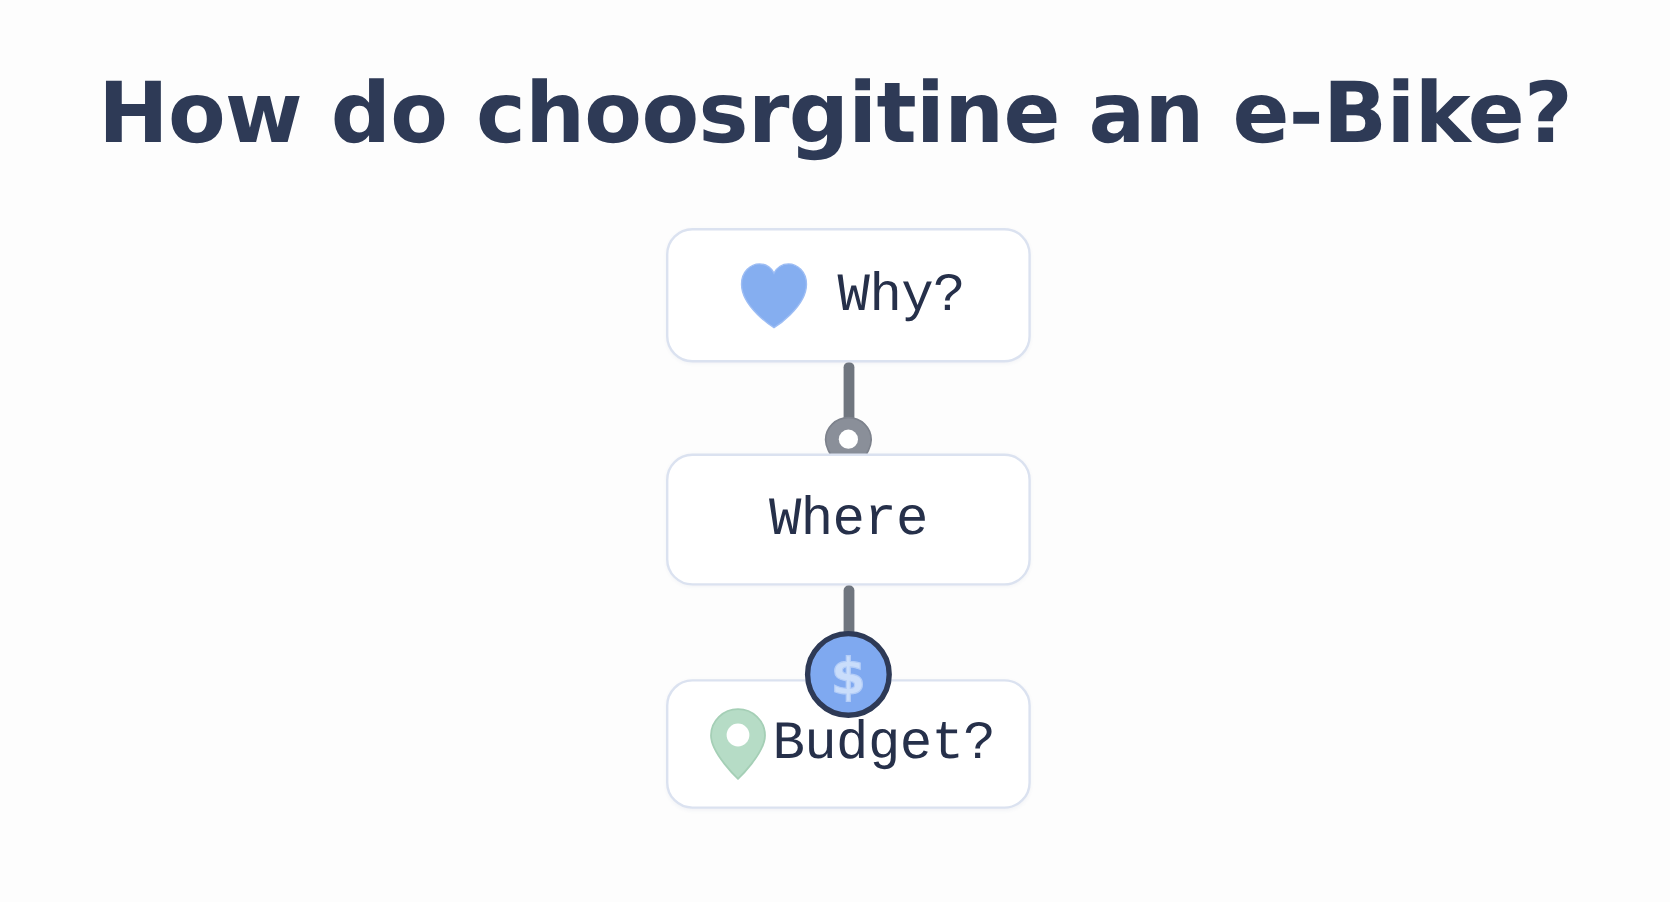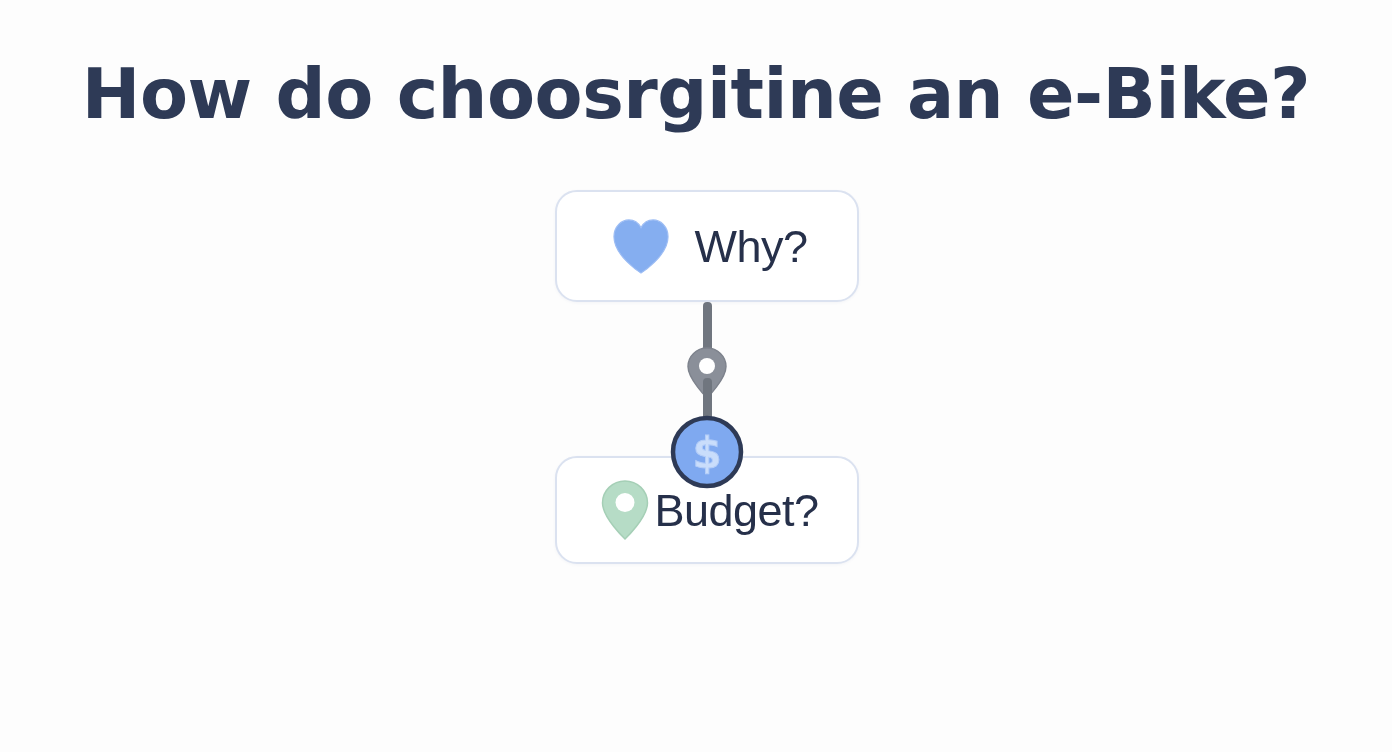--- a/index.html
+++ b/index.html
@@ -69,21 +69,21 @@
     height: 110px;
   }
 
   .card-budget {
     height: 108px;
     gap: 3px;
     padding-left: 4px;
   }
 
   .card-label {
-    font-family: Liberation Sans, sans-serif;
+    font-family: Liberation Mono, monospace;
     font-size: 45px;
     font-weight: 500;
     color: #26304a;
     letter-spacing: -0.5px;
     line-height: 1;
     white-space: nowrap;
   }
 
   
   .connector {
@@ -152,20 +152,23 @@
     <div class="connector conn-1">
       <div class="conn-line"></div>
       <span class="pin-badge">
         <svg viewBox="0 0 42 54" width="42" height="54" aria-hidden="true">
           <path d="M21 2 C10.5 2 2 10.3 2 20.5 C2 33 21 52 21 52 C21 52 40 33 40 20.5 C40 10.3 31.5 2 21 2 Z" fill="#8a8f99" stroke="#7d828c" stroke-width="1.4"></path>
           <circle cx="21" cy="20" r="8" fill="#ffffff"></circle>
         </svg>
       </span>
     </div>
 
+    <div class="card card-where">
+      <span class="card-label">Where</span>
+    </div>
 
     <div class="connector conn-2">
       <div class="conn-line"></div>
       <span class="coin-badge">
         <svg viewBox="0 0 76 76" width="76" height="76" aria-hidden="true">
           <circle cx="38" cy="38" r="34" fill="#7fa9f0" stroke="#2e3a56" stroke-width="4.5"></circle>
           <text x="38" y="54" text-anchor="middle" font-family="DejaVu Sans, sans-serif" font-size="42" font-weight="700" fill="#c9ddfb" stroke="#b3cdf8" stroke-width="1">$</text>
         </svg>
       </span>
     </div>

